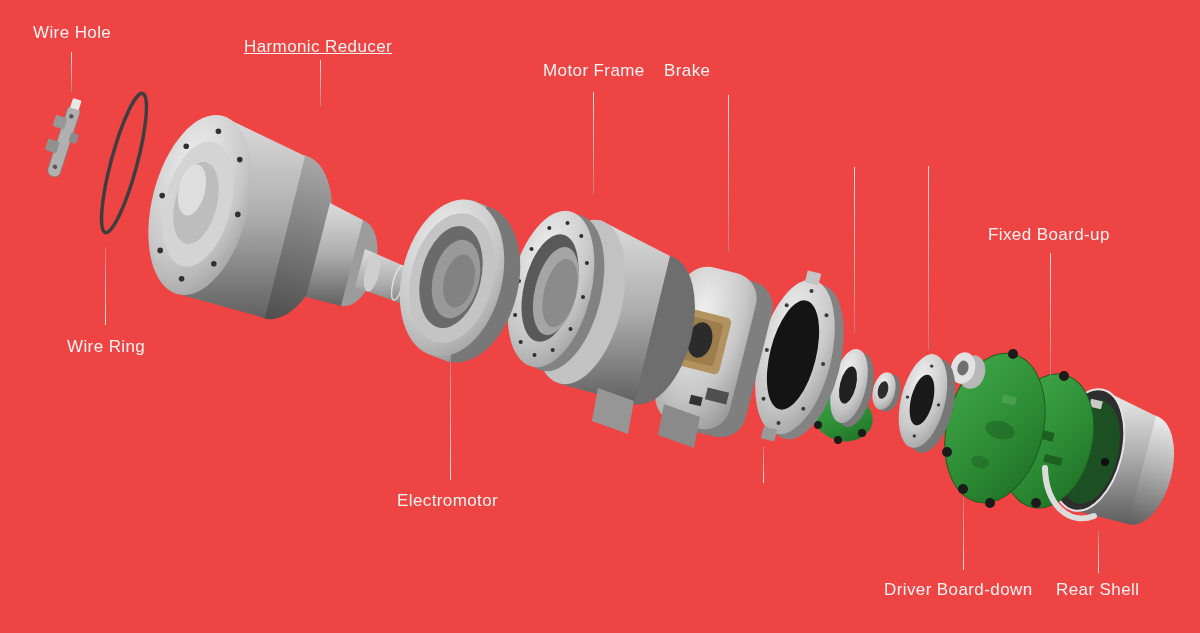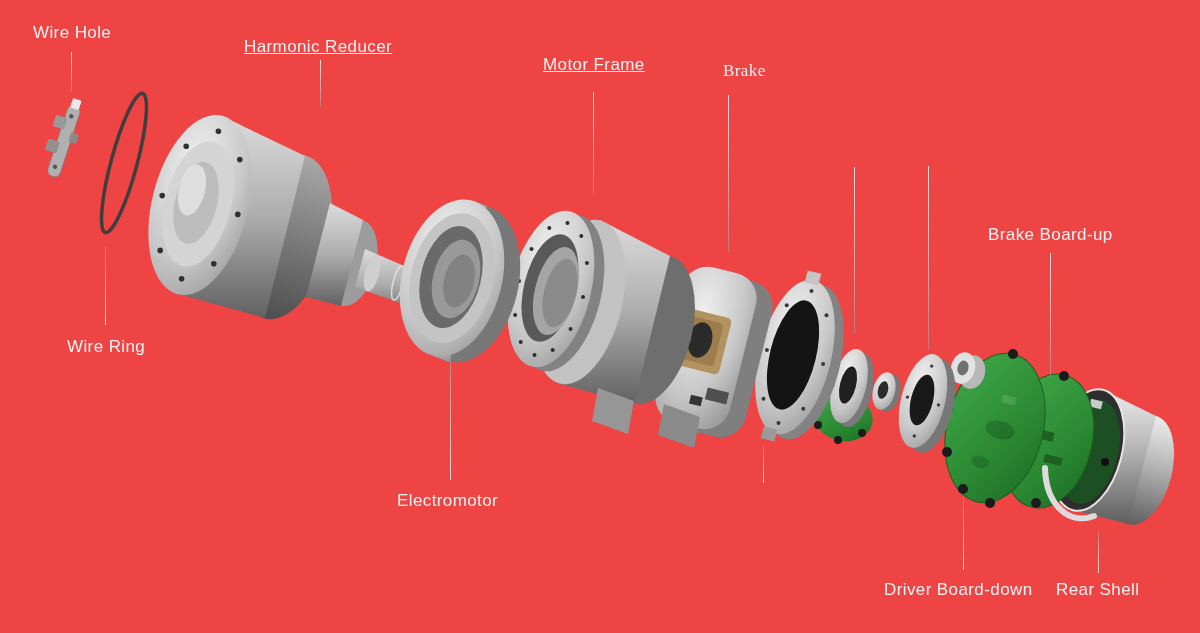--- a/index.html
+++ b/index.html
@@ -24,22 +24,22 @@
   #lbl-fixed-frame{line-height:25px;}
   .leader{
     position:absolute;
     width:1px;
     background:linear-gradient(to bottom, rgba(230,230,230,.95), rgba(160,160,160,.55));
   }
   .leader.up{background:linear-gradient(to top, rgba(230,230,230,.95), rgba(160,160,160,.55));}
   
   #lbl-wire-hole{left:33px;top:23px;}
   #lbl-harmonic-reducer{left:244px;top:37px;text-decoration:underline;}
-  #lbl-motor-frame{left:543px;top:55px;text-decoration:underline;}
-  #lbl-brake{left:723px;top:61px;font-family:Liberation Serif, serif;}
+  #lbl-motor-frame{left:543px;top:61px;}
+  #lbl-brake{left:664px;top:61px;}
   #lbl-absolute-encoder{left:777px;top:134px;}
   #lbl-driver-board-up{left:988px;top:225px;}
   #lbl-seal-ring{left:67px;top:337px;}
   #lbl-electromotor{left:397px;top:491px;}
   #lbl-fixed-frame{left:706px;top:491px;}
   #lbl-driver-board-down{left:884px;top:580px;}
   #lbl-rear-shell{left:1056px;top:580px;text-align:center;}
   
   #ln-wire-hole{left:71px;top:52px;height:40px;}
   #ln-harmonic-reducer{left:320px;top:60px;height:47px;}
@@ -266,19 +266,19 @@
   <div class="leader up" id="ln-seal-ring"></div>
   <div class="leader up" id="ln-electromotor"></div>
   <div class="leader up" id="ln-fixed-frame"></div>
   <div class="leader up" id="ln-driver-board-down"></div>
   <div class="leader up" id="ln-rear-shell"></div>
 
   <div class="label" id="lbl-wire-hole">Wire Hole</div>
   <div class="label" id="lbl-harmonic-reducer">Harmonic Reducer</div>
   <div class="label" id="lbl-motor-frame">Motor Frame</div>
   <div class="label" id="lbl-brake">Brake</div>
-  <div class="label" id="lbl-driver-board-up">Brake Board-up</div>
+  <div class="label" id="lbl-driver-board-up">Fixed Board-up</div>
   <div class="label" id="lbl-seal-ring">Wire Ring</div>
   <div class="label" id="lbl-electromotor">Electromotor</div>
   <div class="label" id="lbl-driver-board-down">Driver Board-down</div>
   <div class="label" id="lbl-rear-shell">Rear Shell</div>
 
 </div>
 
 </body></html>

